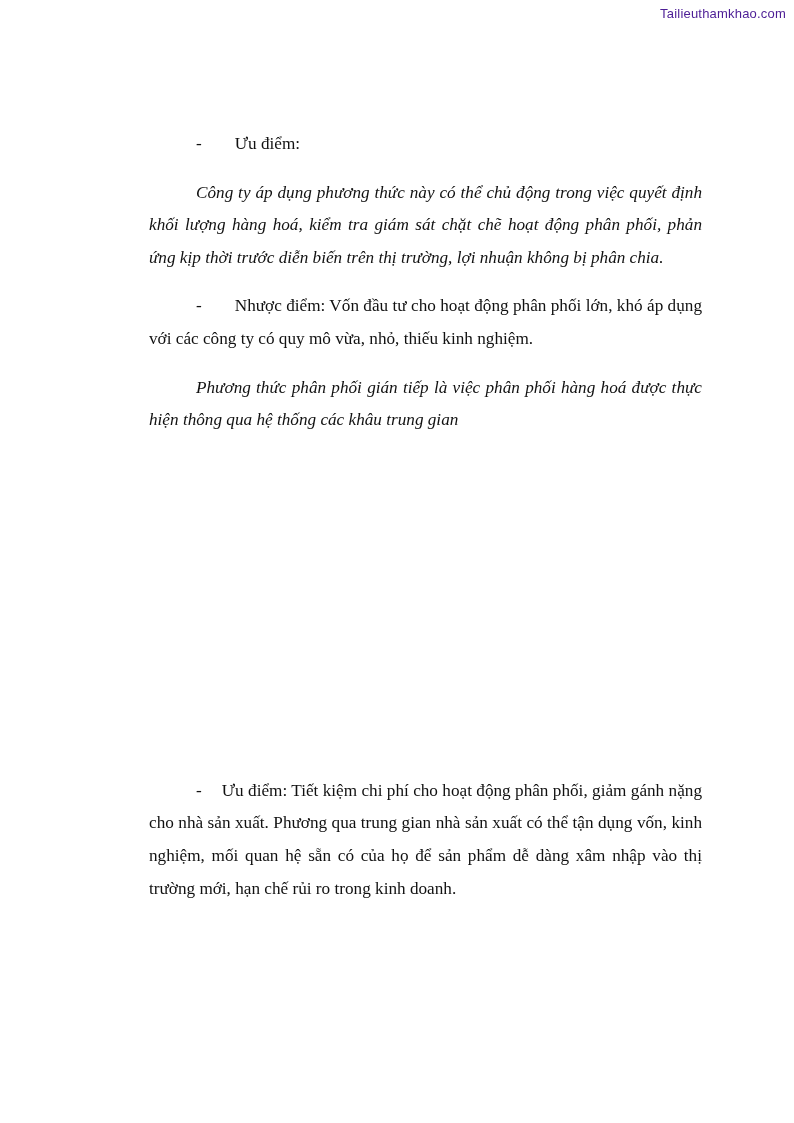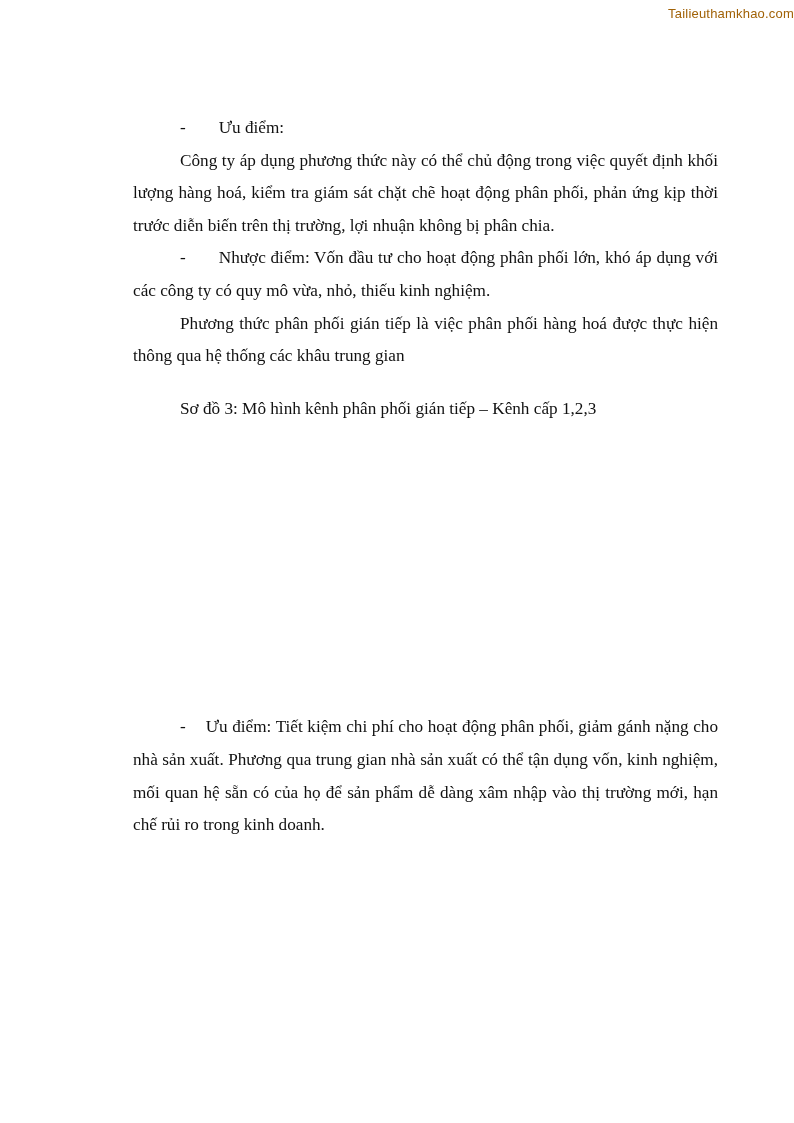--- a/index.html
+++ b/index.html
@@ -1,22 +1,22 @@
 <!DOCTYPE html>
 <html><head>
 <meta charset="utf-8">
 <style>
   html, body { margin: 0; padding: 0; background: #ffffff; }
   body { width: 794px; height: 1123px; position: relative; overflow: hidden;
          font-family: "Liberation Serif", "DejaVu Serif", serif; color: #111; }
-  .watermark { position: absolute; top: 6px; right: 0; font-family: "Liberation Sans", "DejaVu Sans", sans-serif;
-               font-size: 13px; color: #a16207; letter-spacing: 0.2px; }
+  .watermark { position: absolute; top: 6px; right: 8px; font-family: "Liberation Sans", "DejaVu Sans", sans-serif;
+               font-size: 13px; color: #4c1d95; letter-spacing: 0.2px; }
   .page { position: absolute; left: 133px; width: 585px; top: 112px; font-size: 17.2px; line-height: 32.6px; }
-  .p { margin: 0; text-align: justify; text-align-last: left; }
-  .indent { text-indent: 47px; }
+  .p { margin: 16px; text-align: justify; text-align-last: left; }
+  .indent { text-indent: 47px; font-style: italic; }
   .gap-caption { height: 20px; }
   .diagram-space { height: 286px; }
 </style>
 </head>
 <body>
 
 <div class="watermark">Tailieuthamkhao.com</div>
 
 <div class="page">
 
@@ -28,21 +28,20 @@
 
   <p class="p">
     <span style="display:inline-block;width:47px"></span><span>-</span><span style="display:inline-block;width:33px"></span><span>Nhược điểm: Vốn đầu tư cho hoạt động phân phối lớn, khó áp dụng với các công ty có quy mô vừa, nhỏ, thiếu kinh nghiệm.</span>
   </p>
 
   <p class="p indent">Phương thức phân phối gián tiếp là việc phân phối hàng hoá được thực hiện thông qua hệ thống các khâu trung gian</p>
 
 
   <div class="gap-caption"></div>
 
-  <p class="p indent">Sơ đồ 3: Mô hình kênh phân phối gián tiếp – Kênh cấp 1,2,3</p>
 
   <div class="diagram-space"></div>
 
   <p class="p">
     <span style="display:inline-block;width:47px"></span><span>-</span><span style="display:inline-block;width:20px"></span><span>Ưu điểm: Tiết kiệm chi phí cho hoạt động phân phối, giảm gánh nặng cho nhà sản xuất. Phương qua trung gian nhà sản xuất có thể tận dụng vốn, kinh nghiệm, mối quan hệ sẵn có của họ để sản phẩm dễ dàng xâm nhập vào thị trường mới, hạn chế rủi ro trong kinh doanh.</span>
   </p>
 
 
 </div>
 

